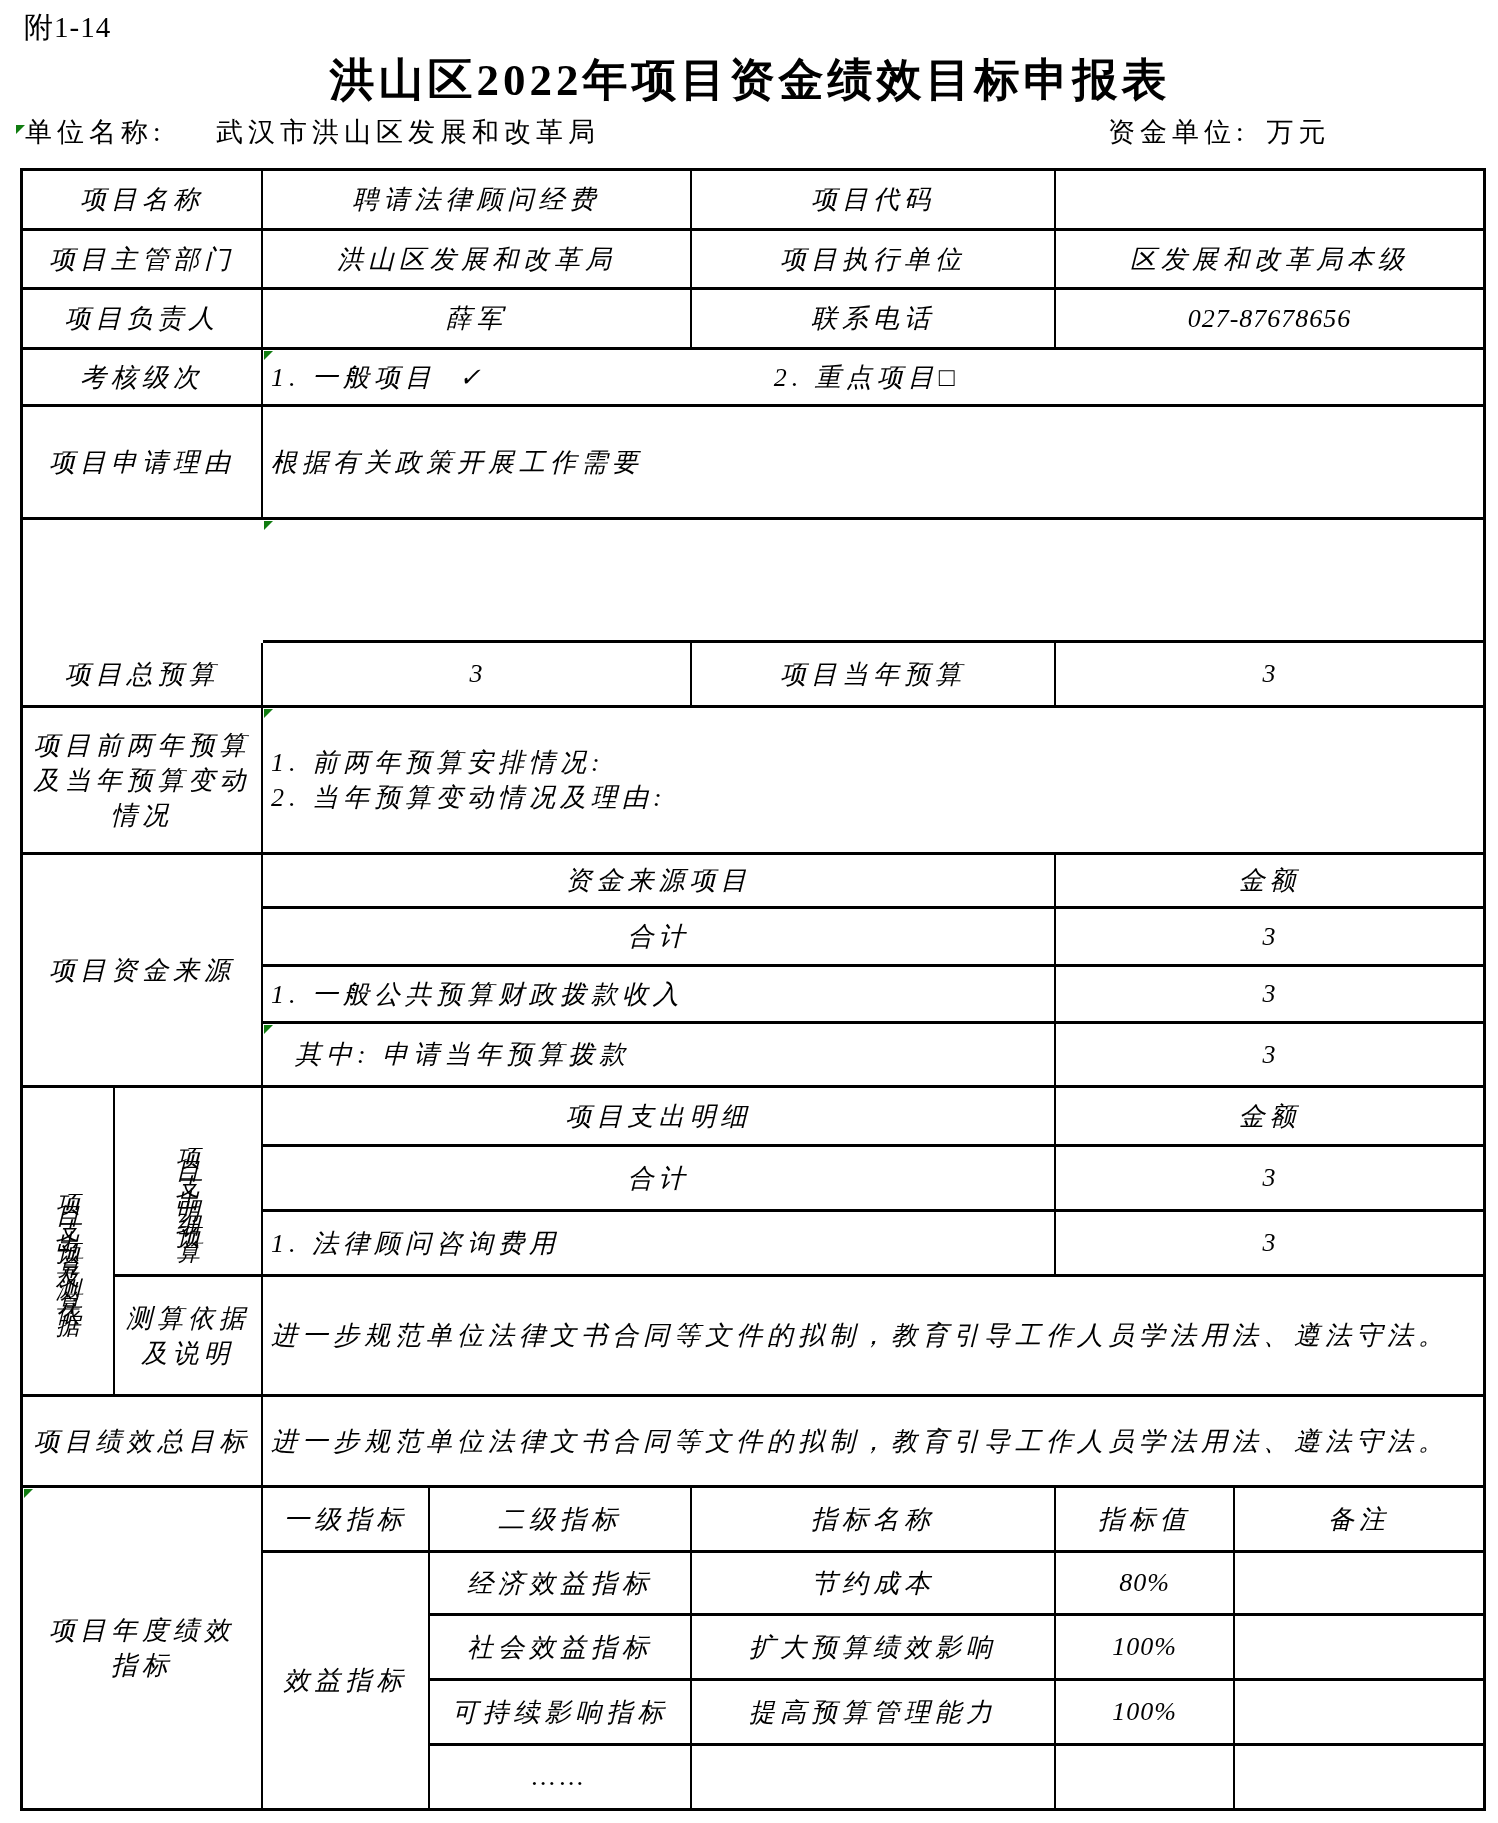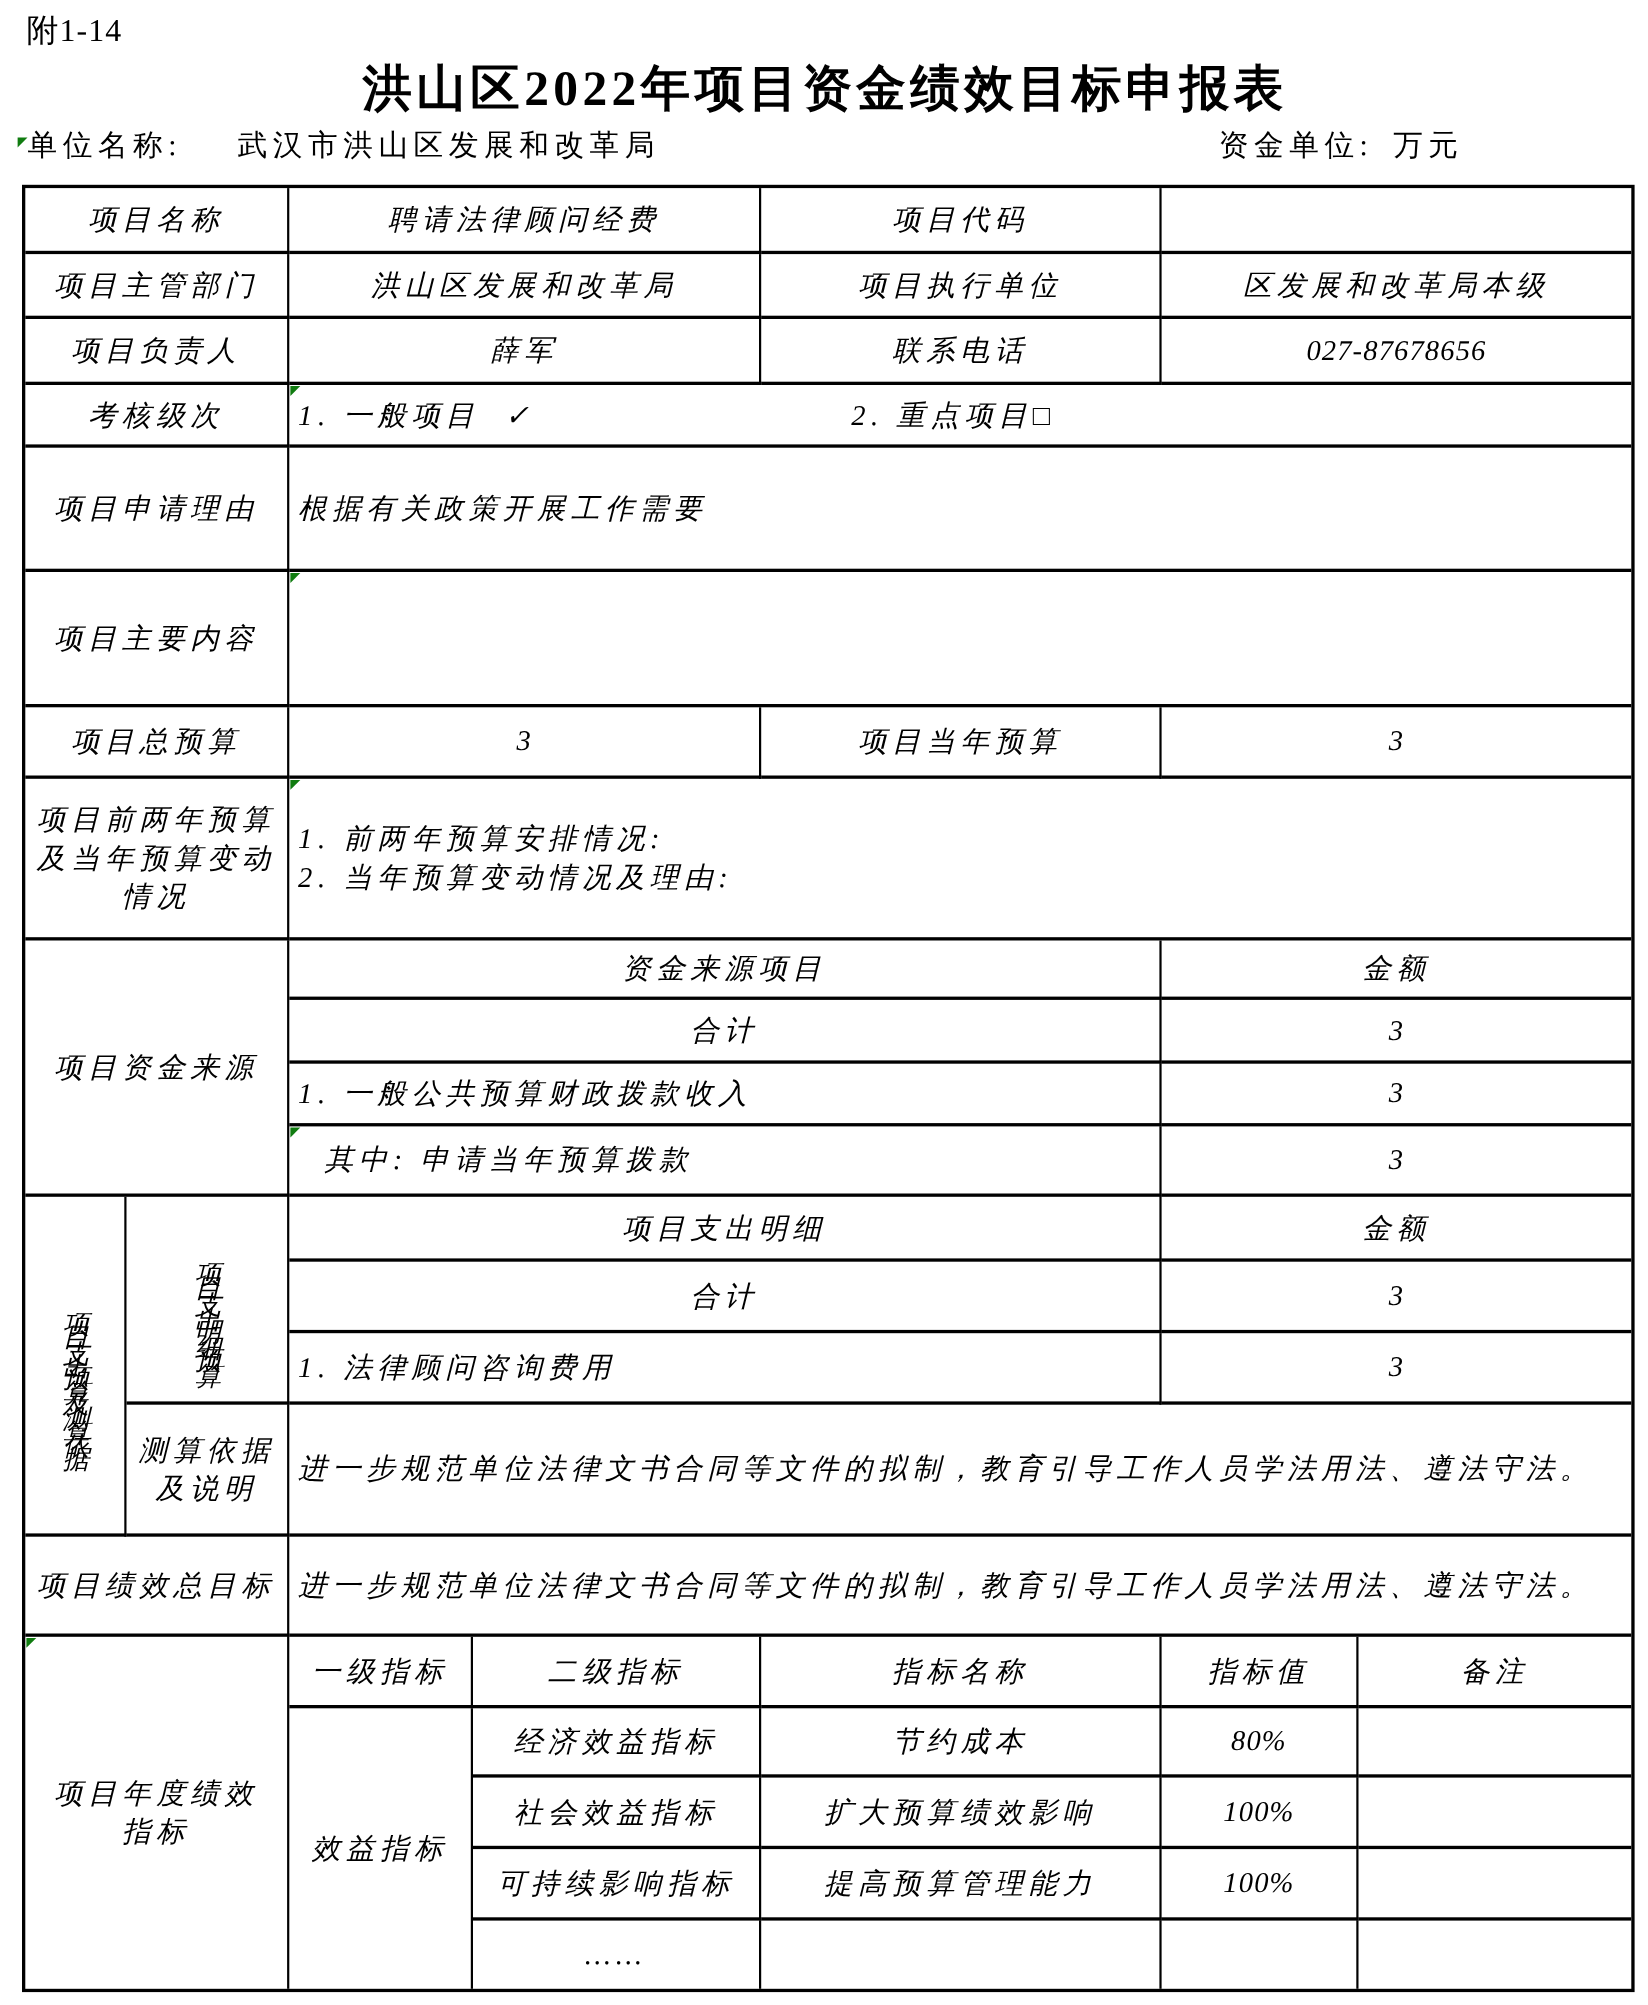--- a/index.html
+++ b/index.html
@@ -92,21 +92,20 @@
     <div class="c" style="grid-area:4/1/5/3">考核级次</div>
     <div class="c no-r left" style="grid-area:4/3/5/8">
       <span class="flag"></span>
       <span class="prewrap">1. 一般项目  ✓</span>
       <span class="opt2">2. 重点项目□</span>
     </div>
 
     <div class="c" style="grid-area:5/1/6/3">项目申请理由</div>
     <div class="c no-r left" style="grid-area:5/3/6/8">根据有关政策开展工作需要</div>
 
-    <div class="c" style="grid-area:6/1/7/3">项目主要内容</div>
     <div class="c no-r left indent18" style="grid-area:6/3/7/8">
       <span class="flag"></span>
     </div>
 
     <div class="c" style="grid-area:7/1/8/3">项目总预算</div>
     <div class="c num" style="grid-area:7/3/8/5">3</div>
     <div class="c" style="grid-area:7/5/8/6">项目当年预算</div>
     <div class="c no-r num" style="grid-area:7/6/8/8">3</div>
 
     <div class="c preline" style="grid-area:8/1/9/3">项目前两年预算

